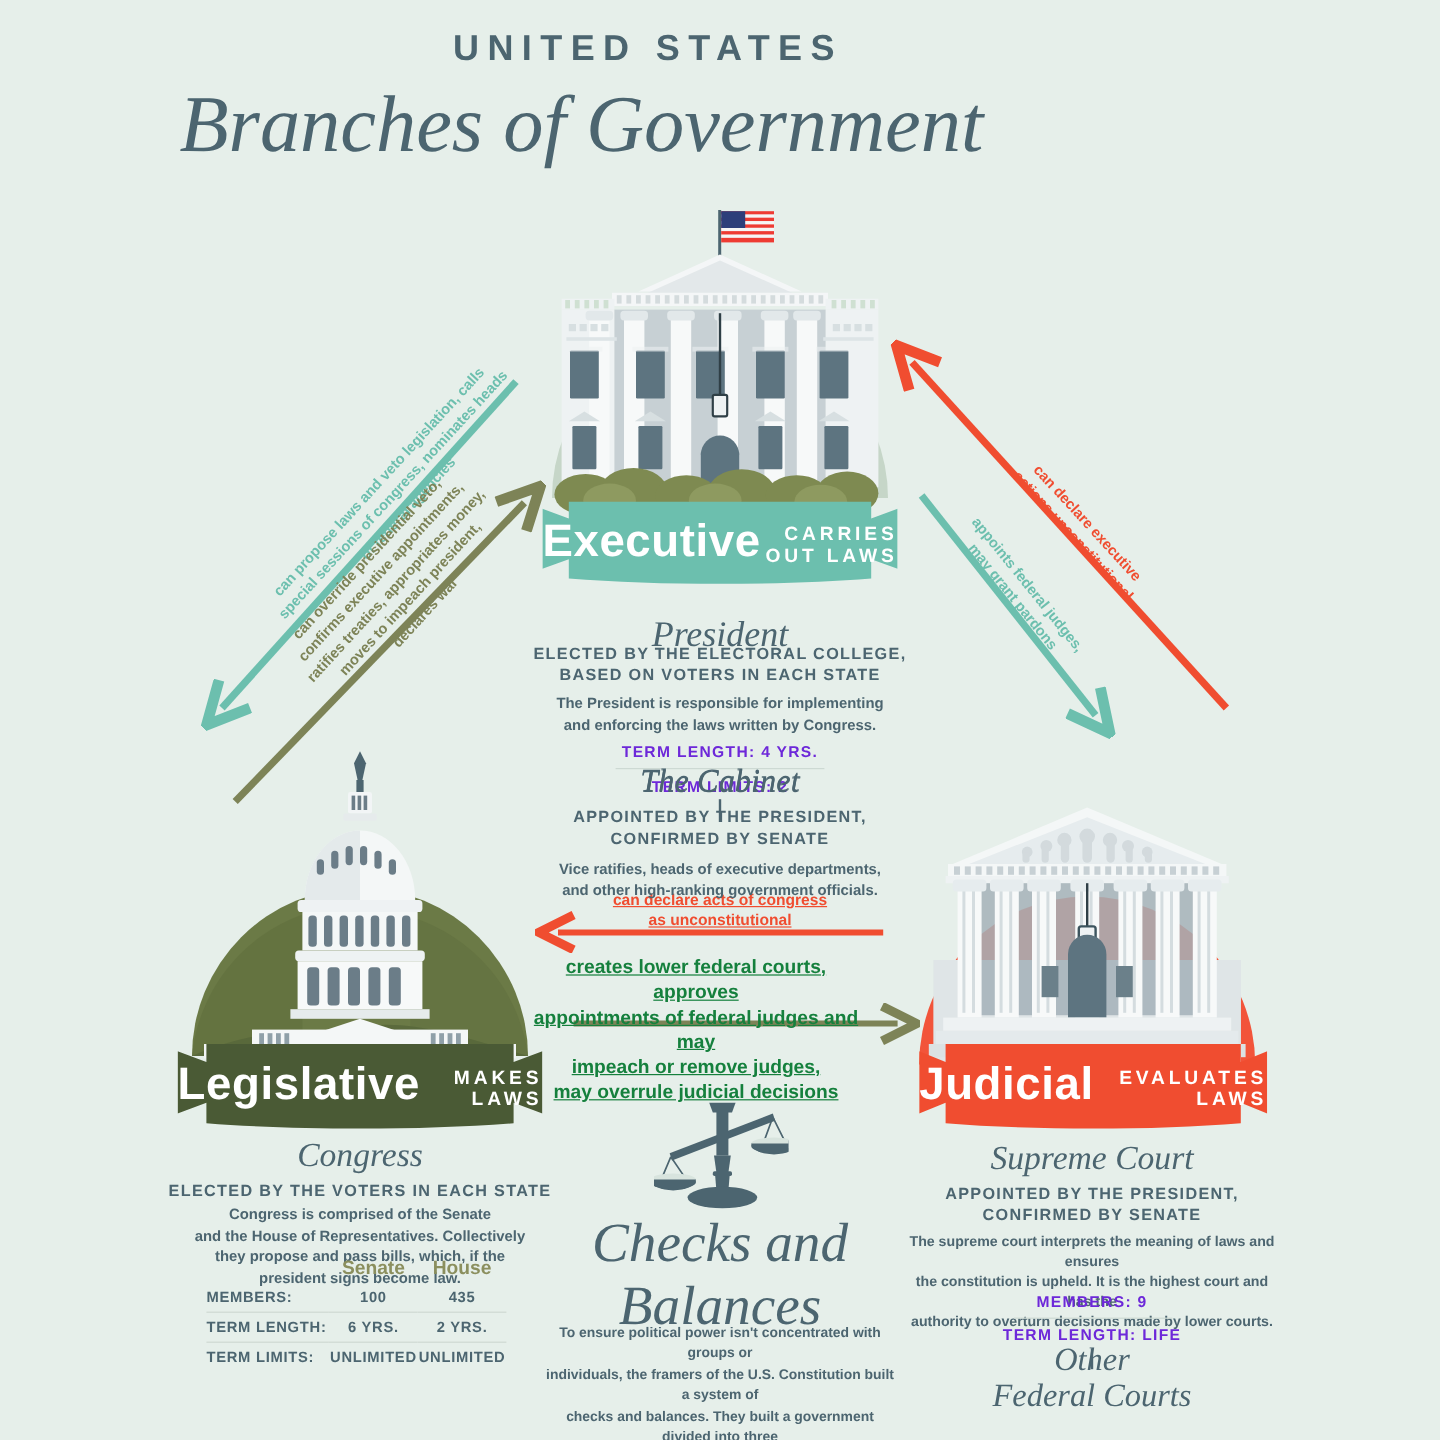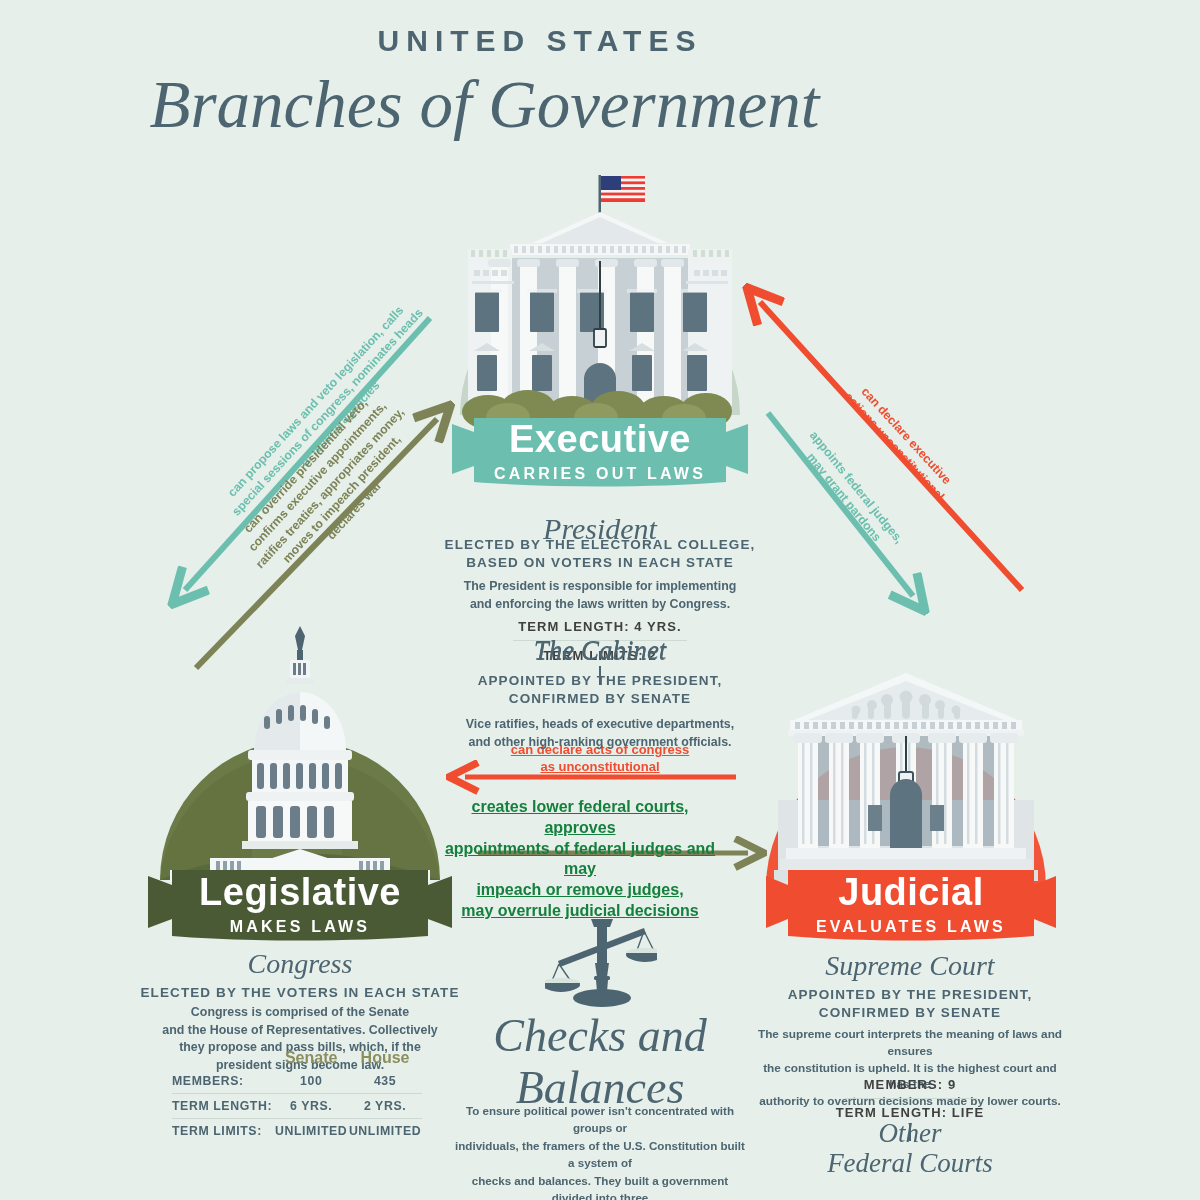--- a/index.html
+++ b/index.html
@@ -21,39 +21,39 @@
   }
   #hdr-title{
     top:66px;left:0;width:969px;text-align:center;
     font-family:"Liberation Serif", serif;
     font-style:italic;font-size:67px;color:#4c6570;letter-spacing:0px;
   }
 
   
   .banner{
     text-align:right;color:#fff;
-    display:flex;flex-direction:column;justify-content:center;align-items:center;
+    display:flex;flex-direction:row;justify-content:center;align-items:center;
   }
   .banner .bname{font-size:38px;font-weight:bold;line-height:1;letter-spacing:0.5px;}
   .banner .bsub{font-size:16px;font-weight:bold;letter-spacing:3.2px;margin-top:7px;}
 
   
   .serif-h{
     font-family:"Liberation Serif", serif;font-style:italic;
     color:#4c6570;text-align:center;
   }
   .caps{
     font-size:13.5px;font-weight:bold;letter-spacing:1.1px;
     color:#4c6570;text-align:center;line-height:1.35;
   }
   .body-t{
     font-size:12.4px;color:#4c6570;text-align:center;line-height:1.42;font-weight:bold;
   }
   .stat{
-    font-size:13px;font-weight:bold;letter-spacing:1.1px;color:#404040;text-align:center;
+    font-size:13px;font-weight:bold;letter-spacing:1.1px;color:#6d28d9;text-align:center;
   }
   .rule{height:1px;background:#cdd9d3;}
   .vline{width:2px;background:#4c6570;}
 
   
   #congress-table{width:250px;font-size:12.3px;color:#4c6570;border-collapse:collapse;}
   #congress-table th{font-weight:bold;font-size:16px;color:#8b8f5e;padding-bottom:2px;font-family:"Liberation Sans",sans-serif;}
   #congress-table td{padding:5px 0;letter-spacing:0.6px;font-weight:bold;}
   #congress-table tr+tr td{border-top:1px solid #cfd9d3;}
   .lbl-cell{text-align:left;white-space:nowrap;}

